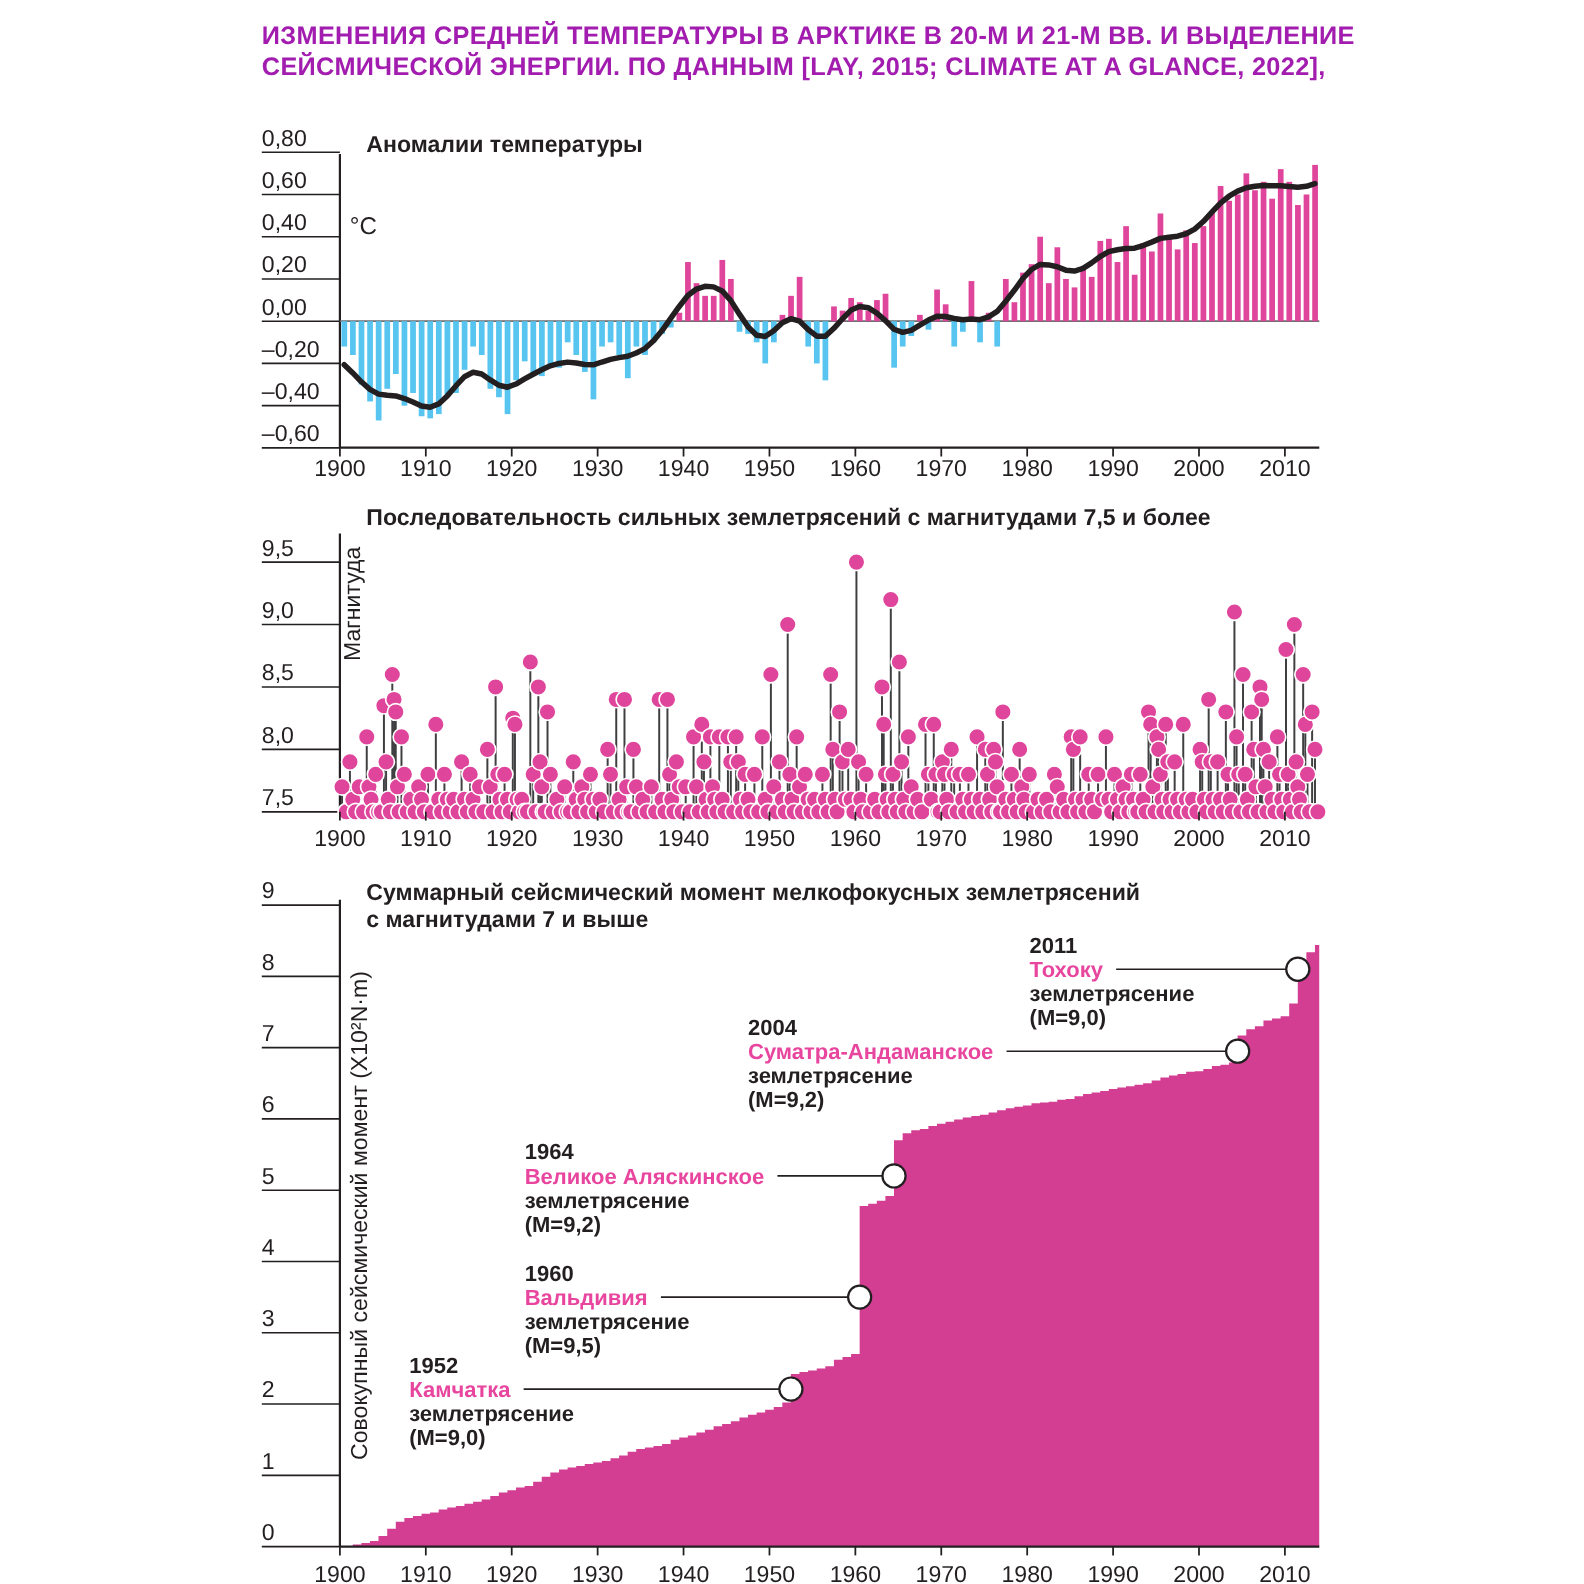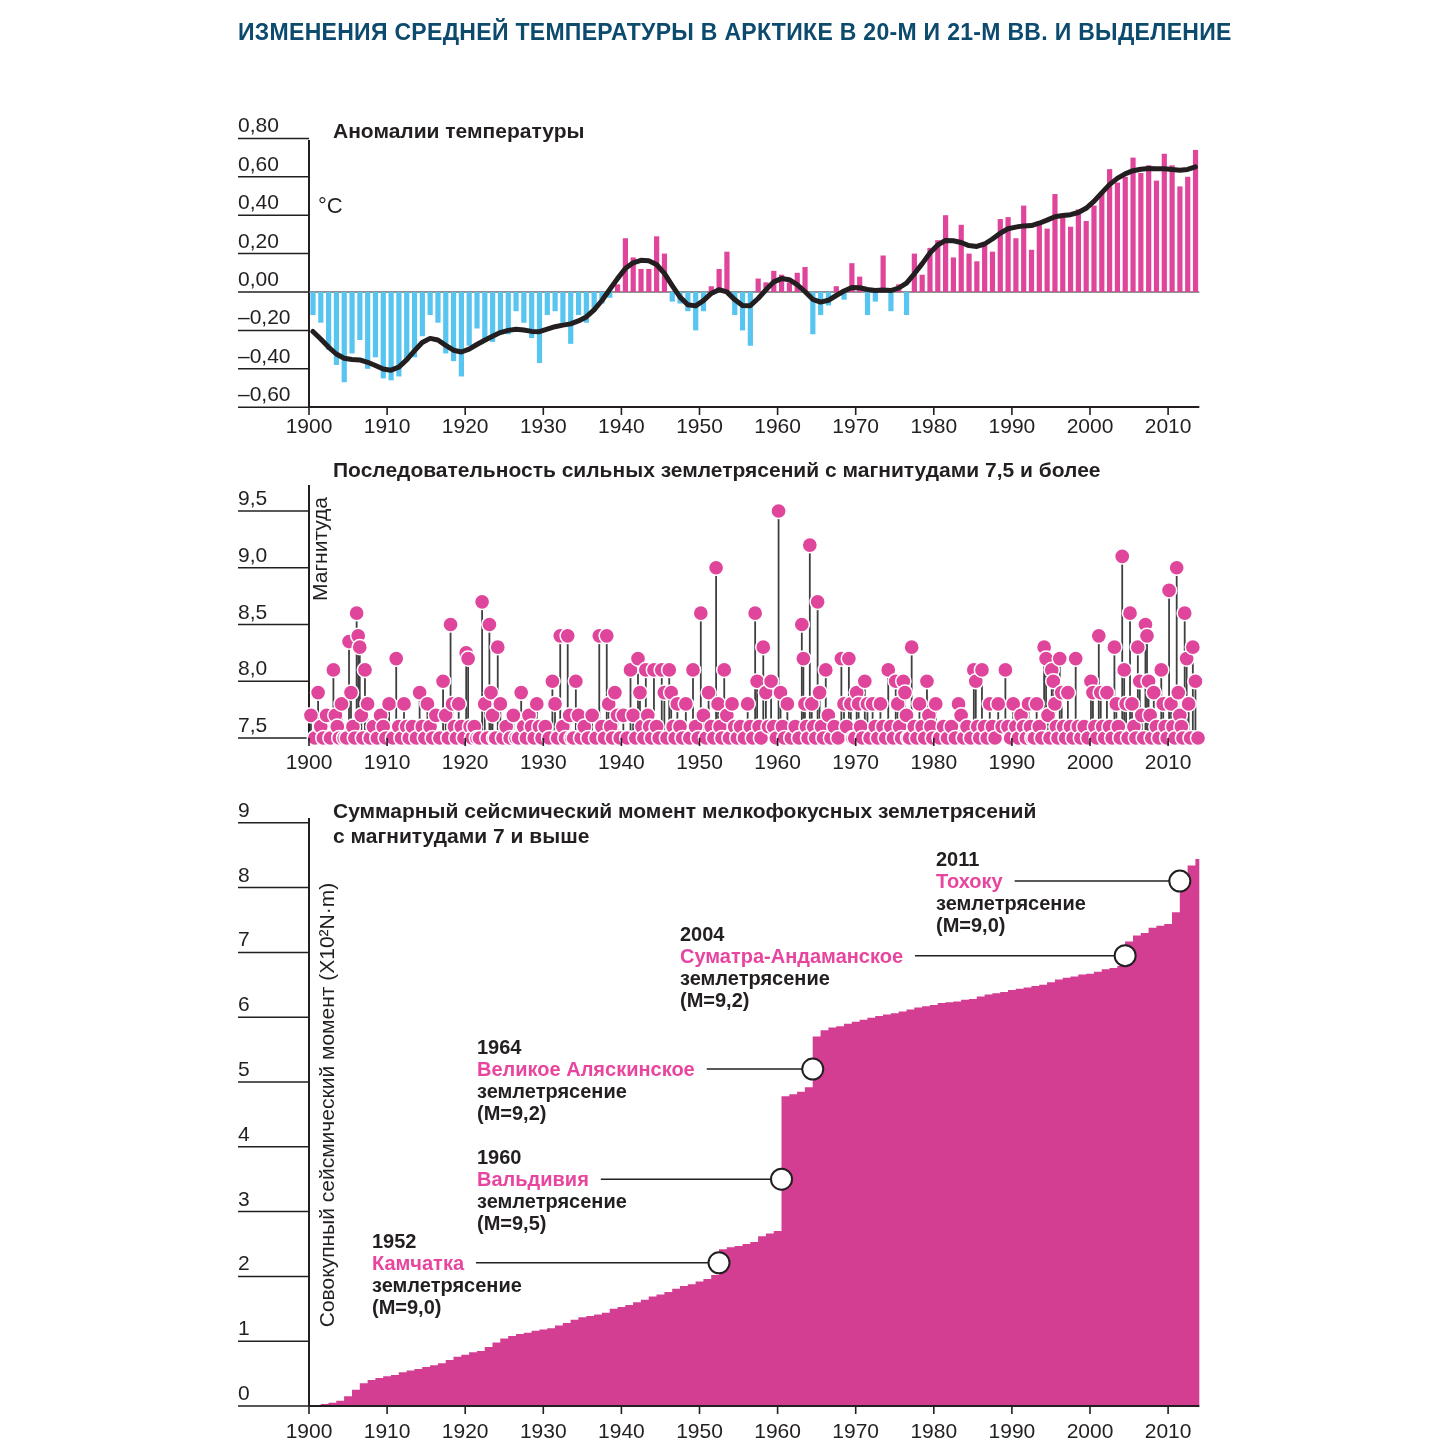--- a/index.html
+++ b/index.html
@@ -1,28 +1,29 @@
 <!DOCTYPE html>
 <html><head>
 <meta charset="utf-8">
 <style>
   html,body{margin:0;padding:0;background:#ffffff;}
   .page{position:relative;width:1440px;height:1440px;background:#ffffff;overflow:hidden;
         font-family:"Liberation Sans","DejaVu Sans",sans-serif;color:#231f20;}
   .fig-header{position:absolute;left:238px;top:18px;width:1000px;
-              font-weight:700;font-size:23px;line-height:28px;letter-spacing:0.3px;color:#0c4a6e;}
+              font-weight:700;font-size:23px;line-height:28px;letter-spacing:0.3px;color:#a21caf;}
   .charts-svg{position:absolute;left:0;top:0;}
   text{font-family:"Liberation Sans","DejaVu Sans",sans-serif;}
 </style>
 </head>
 <body>
 
 <div class="page">
   <div class="fig-header">
     <div>ИЗМЕНЕНИЯ СРЕДНЕЙ ТЕМПЕРАТУРЫ В АРКТИКЕ В 20-М И 21-М ВВ. И ВЫДЕЛЕНИЕ</div>
+    <div>СЕЙСМИЧЕСКОЙ ЭНЕРГИИ. ПО ДАННЫМ [LAY, 2015; CLIMATE AT A GLANCE, 2022],</div>
   </div>
 
   <svg class="charts-svg" width="1440" height="1440" viewBox="0 0 1440 1440">
     <g id="temp-chart">
         <line x1="238" y1="138.39999999999998" x2="309" y2="138.39999999999998" stroke="#231f20" stroke-width="1.5"></line>
         <text x="238" y="132.39999999999998" font-size="21" font-weight="400" fill="#231f20" text-anchor="start">0,80</text>
         <line x1="238" y1="176.8" x2="309" y2="176.8" stroke="#231f20" stroke-width="1.5"></line>
         <text x="238" y="170.8" font-size="21" font-weight="400" fill="#231f20" text-anchor="start">0,60</text>
         <line x1="238" y1="215.2" x2="309" y2="215.2" stroke="#231f20" stroke-width="1.5"></line>
         <text x="238" y="209.2" font-size="21" font-weight="400" fill="#231f20" text-anchor="start">0,40</text>

